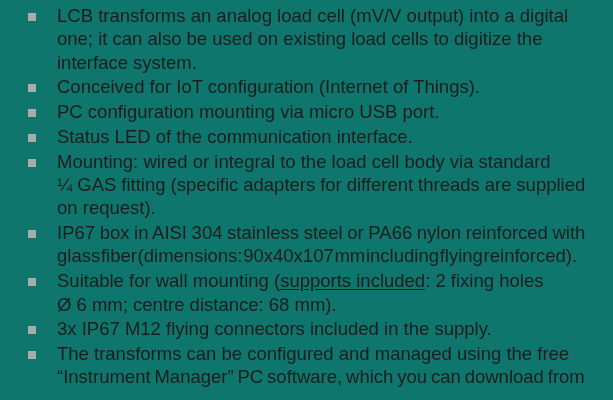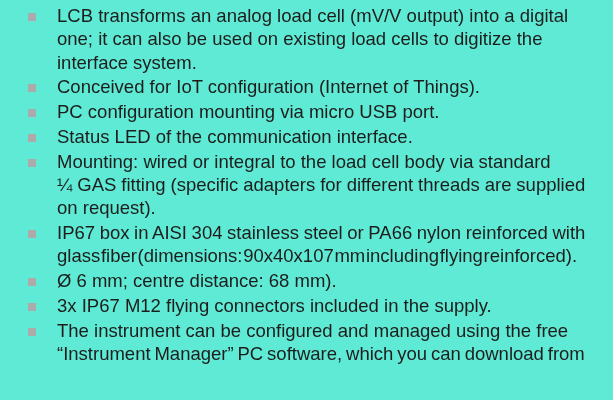--- a/index.html
+++ b/index.html
@@ -5,21 +5,21 @@
   html, body {
     margin: 0;
     padding: 0;
     background: #ffffff;
   }
   .page {
     position: relative;
     width: 613px;
     height: 400px;
     overflow: hidden;
-    background: #5eead4;
+    background: #0f766e;
     font-family: "Liberation Sans", "DejaVu Sans", sans-serif;
     color: #1d1d1d;
     font-size: 18.5px;
     box-sizing: border-box;
     padding: 4px 0 0 28px;
   }
   .bullet-list {
     width: 557px;
   }
   .bullet-item {
@@ -90,30 +90,31 @@
       <div class="bullet-item">
         <span class="bullet-marker" style="background: rgb(171, 171, 171);"></span>
         <div class="bullet-content">
           <div class="line" style="word-spacing: -0.545455px;">IP67 box in AISI 304 stainless steel or PA66 nylon reinforced with</div>
           <div class="line" style="word-spacing: -4.42857px;">glass fiber (dimensions: 90x40x107 mm including flying reinforced).</div>
         </div>
       </div>
       <div class="bullet-item">
         <span class="bullet-marker" style="background: rgb(171, 171, 171);"></span>
         <div class="bullet-content">
+          <div class="line" style="word-spacing: 0px;"><span>Suitable for wall mounting (</span><span class="u">supports included</span><span>: 2 fixing holes</span></div>
           <div class="line">Ø 6 mm; centre distance: 68 mm).</div>
         </div>
       </div>
       <div class="bullet-item">
         <span class="bullet-marker" style="background: rgb(171, 171, 171);"></span>
         <div class="bullet-content">
           <div class="line">3x IP67 M12 flying connectors included in the supply.</div>
         </div>
       </div>
       <div class="bullet-item">
         <span class="bullet-marker" style="background: rgb(171, 171, 171);"></span>
         <div class="bullet-content">
-          <div class="line" style="word-spacing: 0px;">The instrument can be configured and managed using the free</div>
+          <div class="line" style="word-spacing: 0px;">The transforms can be configured and managed using the free</div>
           <div class="line" style="word-spacing: -1.25px;">“Instrument Manager” PC software, which you can download from</div>
         </div>
       </div>
     </div>
 </div>
 
 </body></html>

